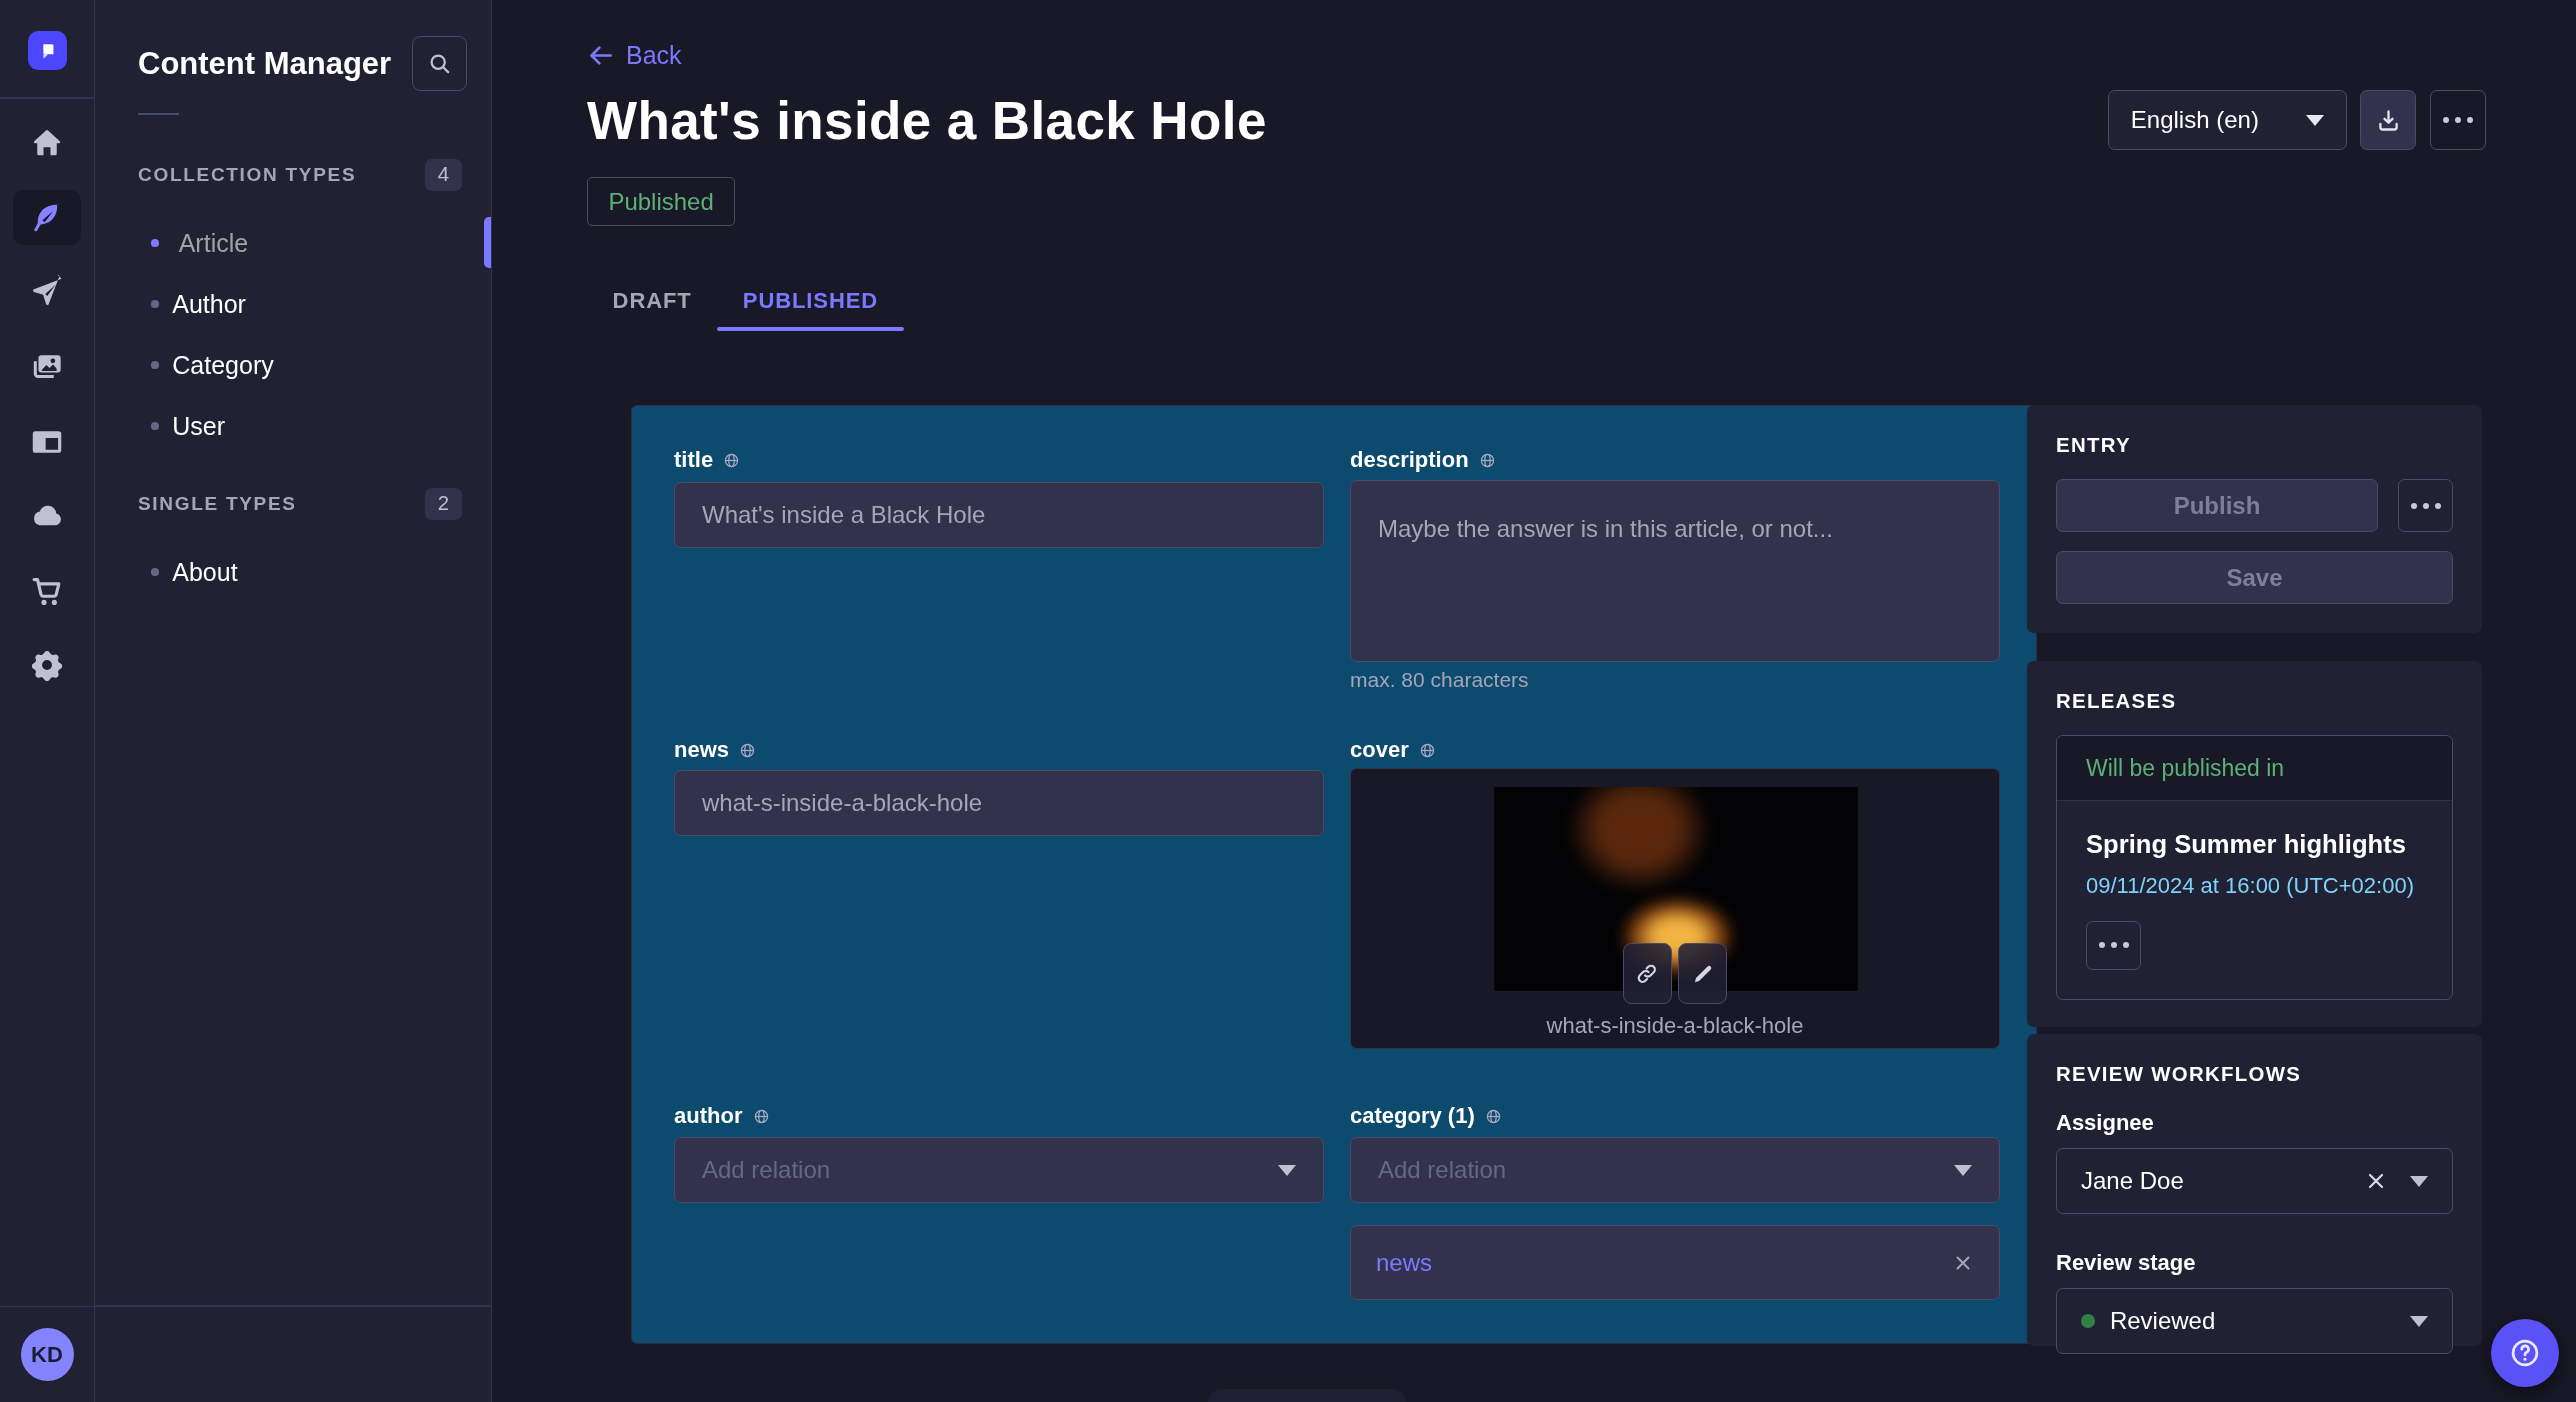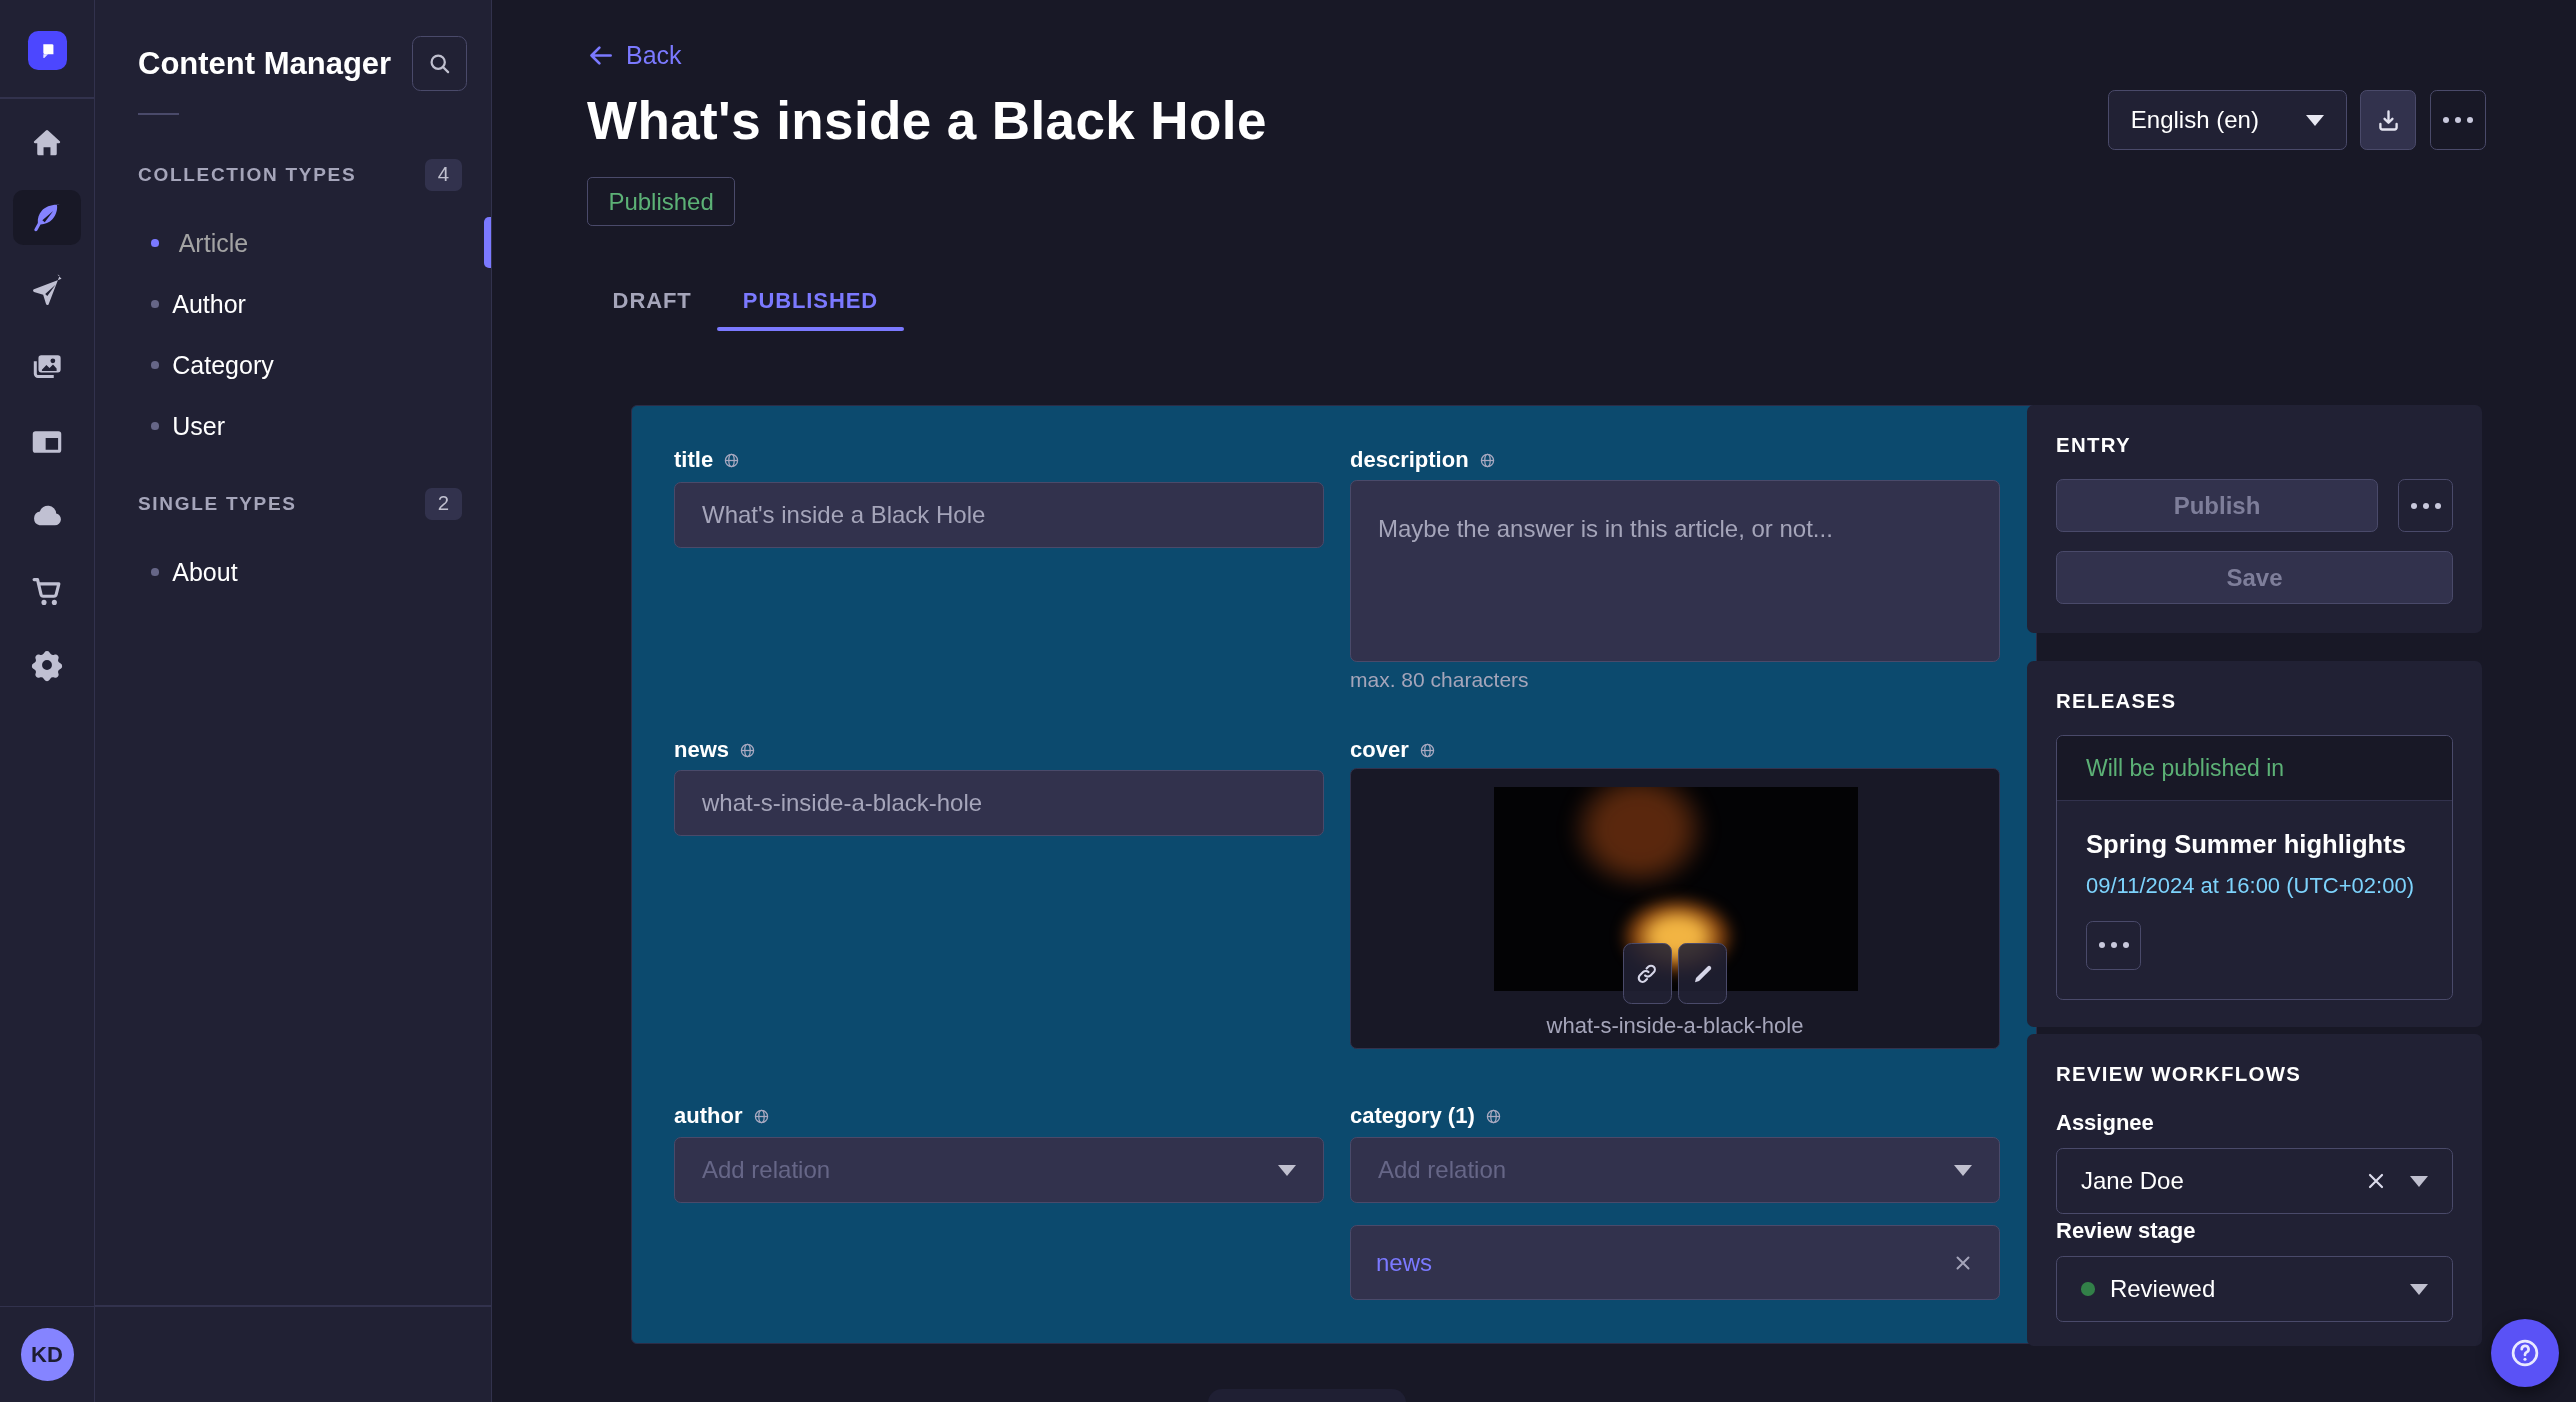--- a/index.html
+++ b/index.html
@@ -441,21 +441,21 @@
   <section class="card" style="top:1034px; height:312px;">
     <div class="card-heading">REVIEW WORKFLOWS</div>
     <div class="field-label" style="margin-top:24px;">Assignee</div>
     <div class="combo" style="margin-top:12px;">
       <span class="grow">Jane Doe</span>
       <svg width="24" height="24" viewBox="0 0 20 20" fill="none" stroke="#dcdcec" stroke-width="1.8" stroke-linecap="round" style="margin-right:22px;">
         <path d="m5 5 10 10M15 5 5 15"></path>
       </svg>
       <span class="caret"></span>
     </div>
-    <div class="field-label" style="margin-top:4px;">Review stage</div>
+    <div class="field-label" style="margin-top:36px;">Review stage</div>
     <div class="combo" style="margin-top:12px;">
       <span class="stage-dot"></span>
       <span class="grow">Reviewed</span>
       <span class="caret"></span>
     </div>
   </section>
 
   <div class="peek"></div>
 
   <div class="help-fab">

